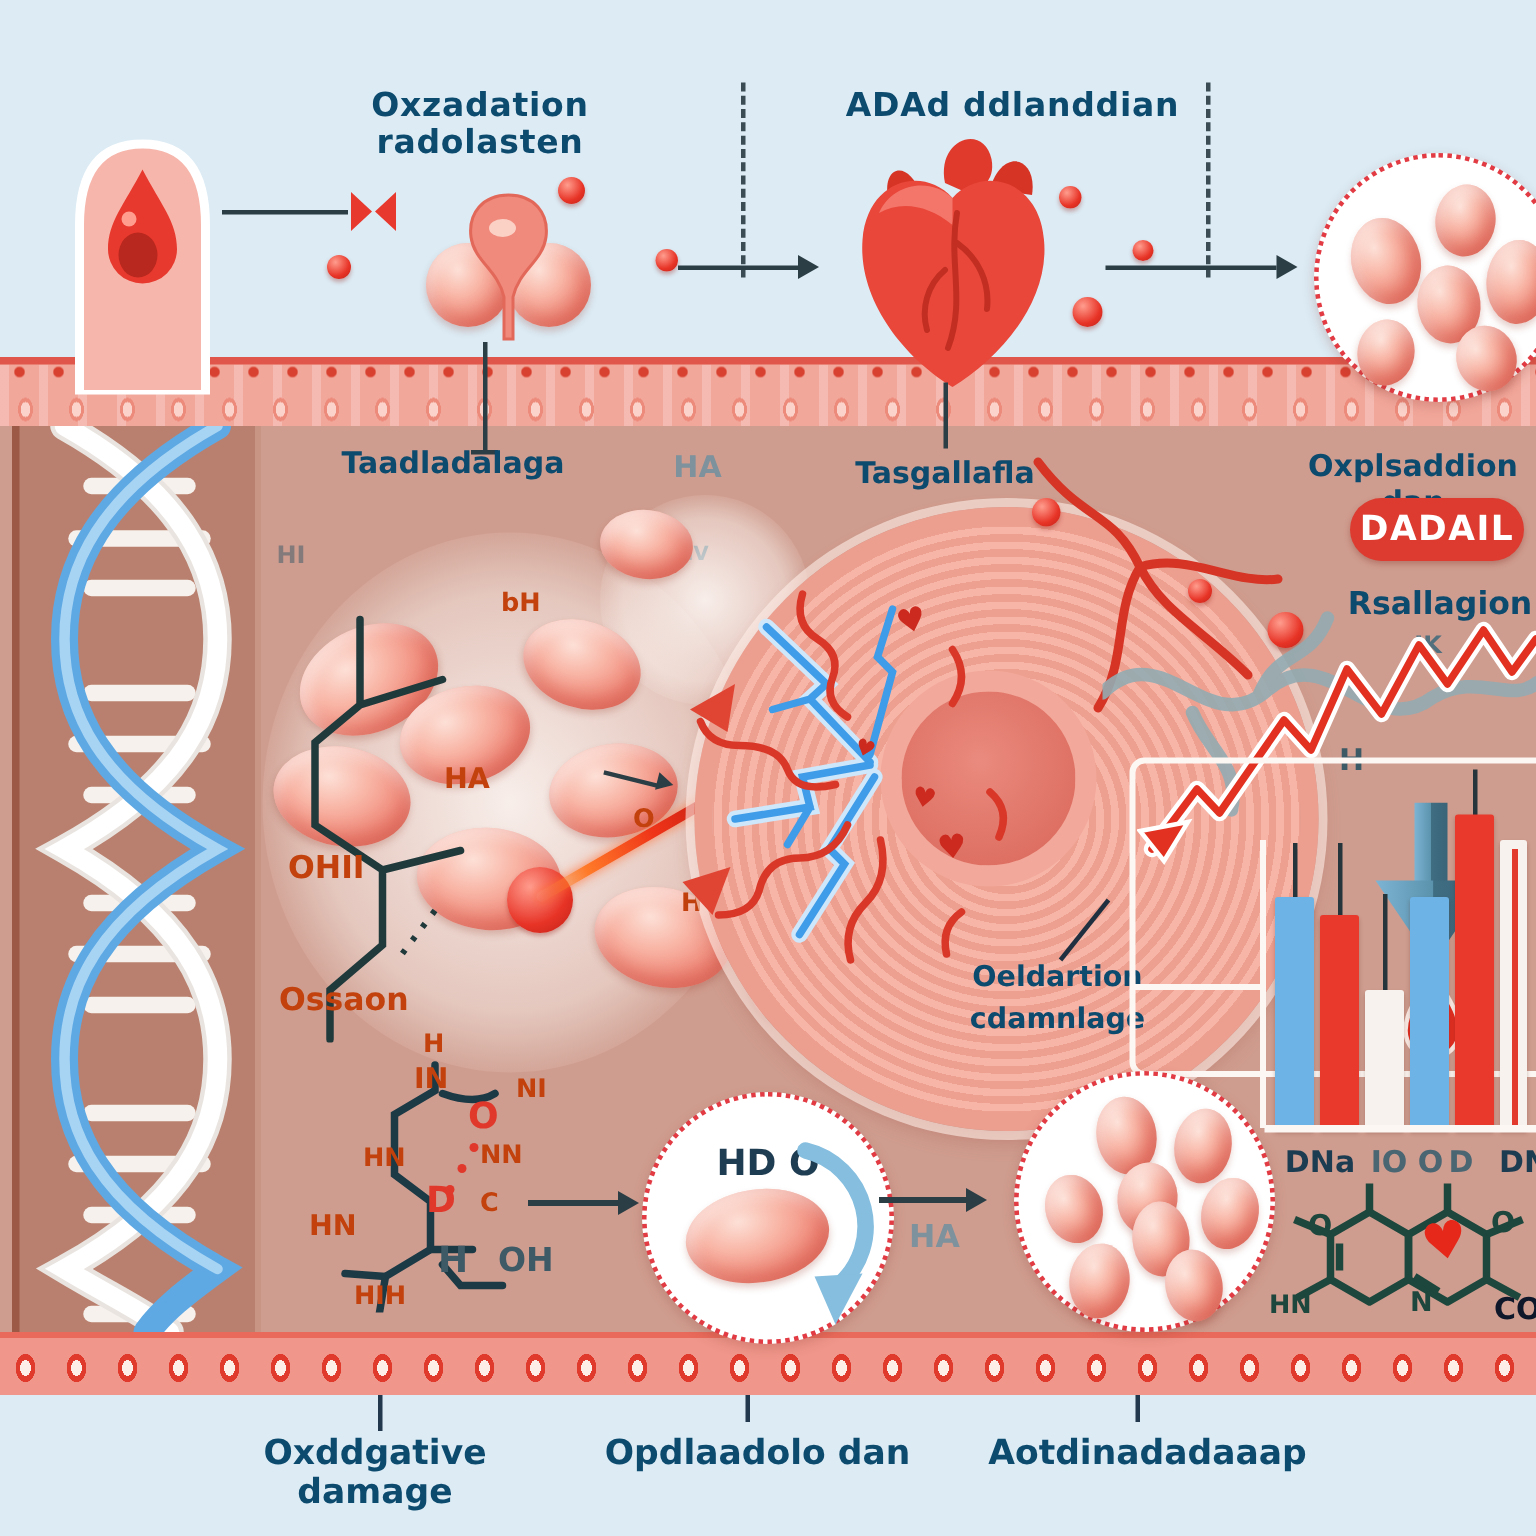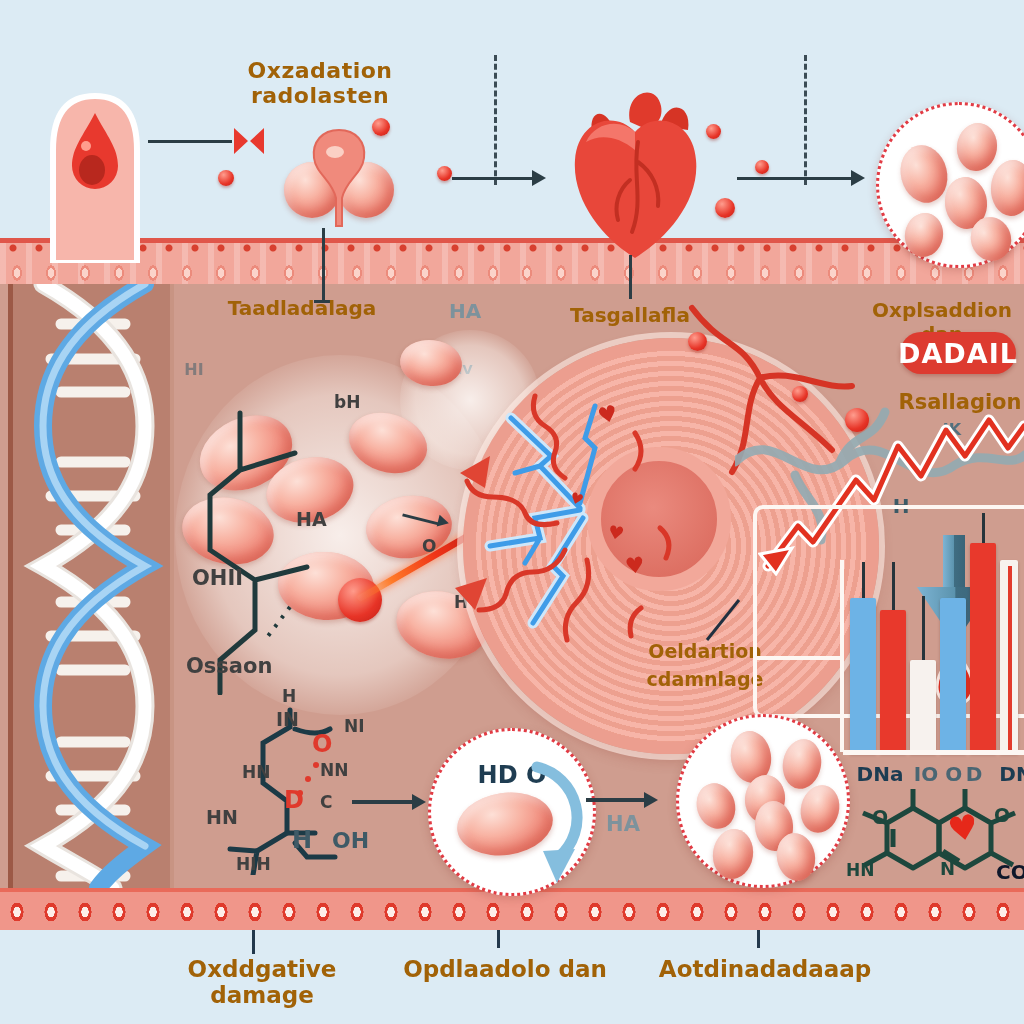--- a/index.html
+++ b/index.html
@@ -1,19 +1,19 @@
 <!DOCTYPE html>
 <html><head>
 <meta charset="utf-8">
 <style>
   html,body{margin:0;padding:0;background:#dcebf4;}
   #stage{position:relative;width:1024px;height:1024px;overflow:hidden;
     font-family:"DejaVu Sans","Liberation Sans",sans-serif;background:#dcebf4;}
   .abs{position:absolute;}
-  .lbl{position:absolute;color:#a16207;font-weight:bold;text-align:center;}
+  .lbl{position:absolute;color:#0c4a6e;font-weight:bold;text-align:center;}
   .lbl-top{font-size:22px;letter-spacing:.5px;}
   .lbl-mid{font-size:20px;}
   .lbl-sm{font-size:16px;color:#2c4450;}
   .lbl-gray{color:#7d929c;}
   .badge{position:absolute;background:#dd3b30;color:#fff;font-weight:bold;
     font-size:25px;letter-spacing:1px;border-radius:24px;display:flex;
     align-items:center;justify-content:center;box-shadow:0 2px 4px rgba(120,30,20,.3);}
   
   .membrane{position:absolute;left:0;width:1024px;}
   #membrane-top{top:238px;height:46px;background:#f2a79b;
@@ -61,21 +61,21 @@
     border:4px solid #fdf7f3;border-radius:10px;}
   #bars{position:absolute;left:850px;top:540px;width:176px;height:213px;
     display:flex;align-items:flex-end;gap:4px;}
   .bar-wrap{position:relative;height:100%;display:flex;align-items:flex-end;flex:0 0 26px;}
   .bar{position:relative;width:100%;border-radius:2px 2px 0 0;box-shadow:0 2px 3px rgba(90,40,30,.3);}
   .err{position:absolute;left:50%;margin-left:-1px;width:3px;background:#26343b;}
   .bar-stripe{position:absolute;left:45%;top:6px;bottom:0;width:4px;background:#e23a2c;}
   #baseline{position:absolute;left:843px;top:750px;width:181px;height:5px;background:#fdf7f3;}
   .tickv{position:absolute;width:3px;height:24px;background:#22384c;}
   .lbl-bottom{font-size:23px;}
-  .chemtxt{position:absolute;font-weight:bold;font-size:17px;color:#404040;}
+  .chemtxt{position:absolute;font-weight:bold;font-size:17px;color:#c2410c;}
   .red{color:#e0392c;}
 </style>
 </head>
 <body>
 
 <div id="stage">
 
   <div id="membrane-top" class="membrane"></div>
   <div id="main-panel"></div>
   <div id="membrane-bottom" class="membrane"></div>
@@ -100,20 +100,21 @@
       </g>
       <path d="M30,0 C115,45 132,90 132,140 C132,190 115,235 30,280 C-55,325 -55,375? 30,280" fill="none" stroke="none"></path>
       <path d="M30,0 C110,45 132,95 132,142 C132,190 110,238 30,282 C110,327 132,375 132,422 C132,470 110,518 30,562 C60,580 85,592 100,604" fill="none" stroke="#e9e4df" stroke-width="19" stroke-linecap="round"></path>
       <path d="M30,0 C110,45 132,95 132,142 C132,190 110,238 30,282 C110,327 132,375 132,422 C132,470 110,518 30,562 C60,580 85,592 100,604" fill="none" stroke="#ffffff" stroke-width="13" stroke-linecap="round"></path>
       <path d="M132,0 C52,45 30,95 30,142 C30,190 52,238 132,282 C52,327 30,375 30,422 C30,470 52,518 132,562 C110,578 95,590 85,604" fill="none" stroke="#5ea9e4" stroke-width="18" stroke-linecap="round"></path>
       <path d="M132,0 C52,45 30,95 30,142 C30,190 52,238 132,282 C52,327 30,375 30,422 C30,470 52,518 132,562" fill="none" stroke="#a8d4f4" stroke-width="7" stroke-linecap="round"></path>
     </svg>
   </div>
 
   <div class="lbl lbl-top" style="left:180px;top:58px;width:280px;">Oxzadation radolasten</div>
+  <div class="lbl lbl-top" style="left:540px;top:58px;width:270px;">ADAd ddlanddian</div>
 
   <div class="dashv" style="left:494px;top:55px;height:130px;"></div>
   <div class="dashv" style="left:804px;top:55px;height:130px;"></div>
 
   <svg class="abs" style="left:45px;top:88px;" width="100" height="175" viewBox="0 0 100 175">
     <path d="M8,175 L8,62 Q8,8 50,8 Q92,8 92,62 L92,175 Z" fill="#f7b6ab" stroke="#ffffff" stroke-width="6"></path>
     <path d="M50,25 C38,48 27,60 27,78 A23,23 0 0 0 73,78 C73,60 62,48 50,25 Z" fill="#e8392e"></path>
     <ellipse cx="47" cy="82" rx="13" ry="15" fill="#b8281e"></ellipse>
     <circle cx="41" cy="58" r="5" fill="#ff9d8e"></circle>
   </svg>
@@ -162,21 +163,21 @@
     <div class="cell" style="left:112px;top:55px;width:42px;height:56px;transform:rotate(4deg);"></div>
     <div class="cell" style="left:66px;top:72px;width:42px;height:52px;transform:rotate(-6deg);"></div>
     <div class="cell" style="left:26px;top:108px;width:38px;height:44px;transform:rotate(10deg);"></div>
     <div class="cell" style="left:92px;top:112px;width:40px;height:44px;transform:rotate(-18deg);"></div>
   </div>
 
   <div class="lbl lbl-mid" style="left:212px;top:296px;width:180px;">Taadladalaga</div>
   <div class="lbl lbl-mid lbl-gray" style="left:442px;top:299px;width:46px;">HA</div>
   <div class="lbl lbl-mid" style="left:560px;top:303px;width:140px;">Tasgallafla</div>
   <div class="lbl lbl-mid" style="left:852px;top:298px;width:180px;">Oxplsaddion dan</div>
-  <div class="badge" style="left:900px;top:332px;width:116px;height:42px;font-size:27px;text-align:center;">DADAIL</div>
+  <div class="badge" style="left:900px;top:332px;width:116px;height:42px;font-size:23px;text-align:center;">DADAIL</div>
   <div class="lbl" style="left:895px;top:390px;width:130px;font-size:21px;">Rsallagion</div>
   <div class="lbl lbl-sm" style="left:934px;top:420px;width:36px;color:#52707e;">IK</div>
   <div class="lbl lbl-sm" style="left:176px;top:360px;width:36px;color:rgba(70,95,108,.55);">HI</div>
   <div class="lbl lbl-sm" style="left:450px;top:362px;width:30px;font-size:13px;color:#4a6673;">IV</div>
 
   <div class="glow" style="left:175px;top:355px;width:330px;height:360px;"></div>
   <div class="glow" style="left:400px;top:330px;width:140px;height:140px;"></div>
   <div class="cell" style="left:198px;top:418px;width:96px;height:70px;transform:rotate(-24deg);"></div>
   <div class="cell" style="left:182px;top:498px;width:92px;height:66px;transform:rotate(10deg);"></div>
   <div class="cell" style="left:266px;top:458px;width:88px;height:64px;transform:rotate(-14deg);"></div>
@@ -379,17 +380,17 @@
     <div class="cell" style="left:66px;top:58px;width:40px;height:48px;transform:rotate(6deg);"></div>
     <div class="cell" style="left:76px;top:84px;width:38px;height:50px;transform:rotate(-4deg);"></div>
     <div class="cell" style="left:122px;top:68px;width:38px;height:48px;transform:rotate(14deg);"></div>
     <div class="cell" style="left:34px;top:112px;width:40px;height:50px;transform:rotate(8deg);"></div>
     <div class="cell" style="left:98px;top:116px;width:38px;height:48px;transform:rotate(-10deg);"></div>
   </div>
 
   <div class="tickv" style="left:252px;top:930px;"></div>
   <div class="tickv" style="left:497px;top:930px;height:18px;"></div>
   <div class="tickv" style="left:757px;top:930px;height:18px;"></div>
-  <div class="lbl lbl-bottom" style="left:142px;top:956px;width:240px;">Oxddgative damage</div>
+  <div class="lbl lbl-bottom" style="left:130px;top:956px;width:240px;">Oxddgative damage</div>
   <div class="lbl lbl-bottom" style="left:645px;top:956px;width:240px;">Aotdinadadaaap</div>
   <div class="lbl lbl-bottom" style="left:395px;top:956px;width:220px;">Opdlaadolo dan</div>
 
 </div>
 
 </body></html>

